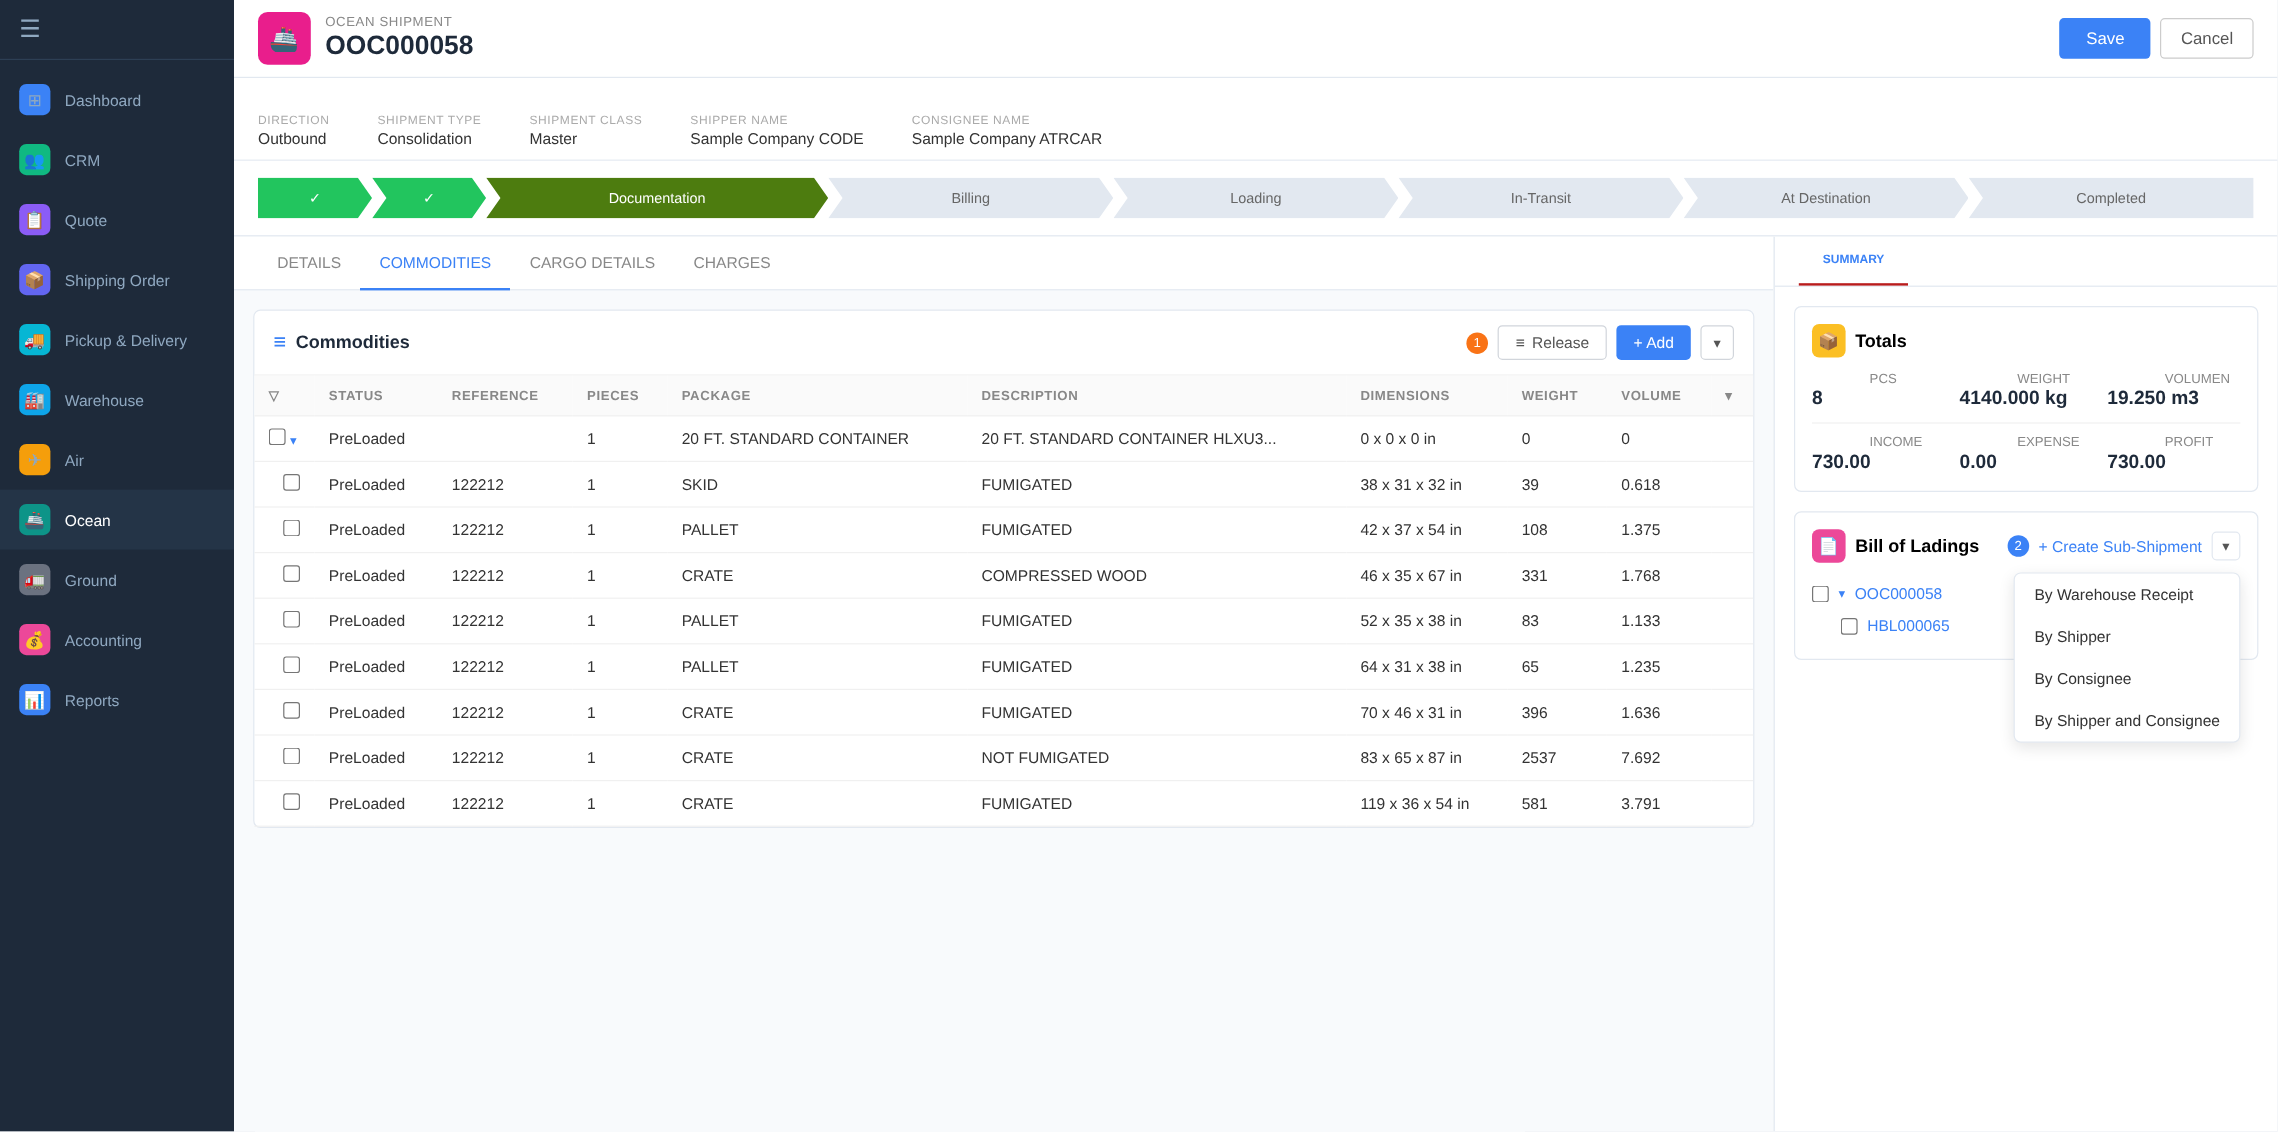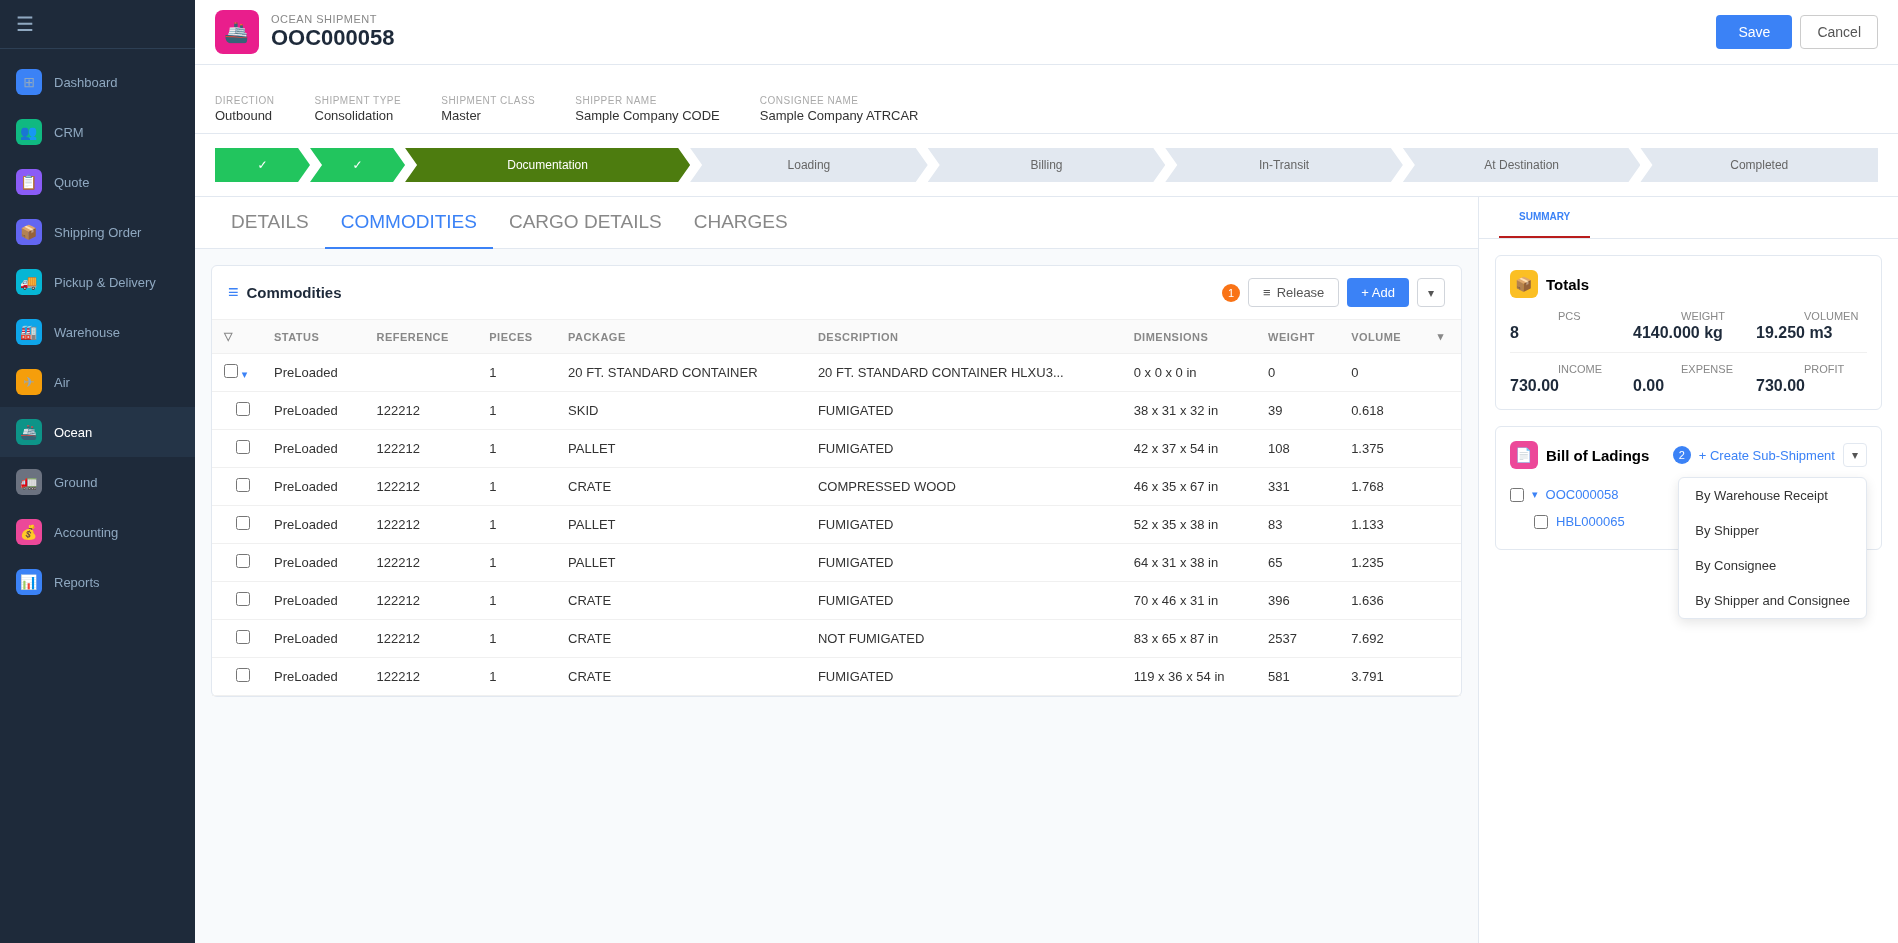--- a/index.html
+++ b/index.html
@@ -111,21 +111,21 @@
 
     
     .left-panel { flex: 1; overflow-y: auto; padding: 0; background: #f8fafc; }
 
     
     .tabs { 
       display: flex; gap: 0; border-bottom: 1px solid #e2e8f0;
       background: #fff; padding: 0 20px;
     }
     .tab {
-      padding: 14px 16px; font-size: 19px; cursor: pointer;
+      padding: 14px 16px; font-size: 13px; cursor: pointer;
       color: #888; border-bottom: 2px solid transparent; margin-bottom: -1px; text-align: right;
     }
     .tab.active { color: #3b82f6; border-bottom-color: #3b82f6; font-weight: 500; }
 
     
     .commodities-section { padding: 16px; }
     .commodities-card {
       background: #fff; border-radius: 6px; border: 1px solid #e2e8f0;
     }
     .commodities-header {
@@ -359,26 +359,26 @@
         <span>✓</span>
       </div>
     </div>
     <div class="step" style="flex:1.2">
       <div class="step-content step-active">
         <span>Documentation</span>
       </div>
     </div>
     <div class="step">
       <div class="step-content step-inactive">
-        <span>Loading</span>
+        <span>Billing</span>
       </div>
     </div>
     <div class="step">
       <div class="step-content step-inactive">
-        <span>Billing</span>
+        <span>Loading</span>
       </div>
     </div>
     <div class="step">
       <div class="step-content step-inactive">
         <span>In-Transit</span>
       </div>
     </div>
     <div class="step">
       <div class="step-content step-inactive">
         <span>At Destination</span>

